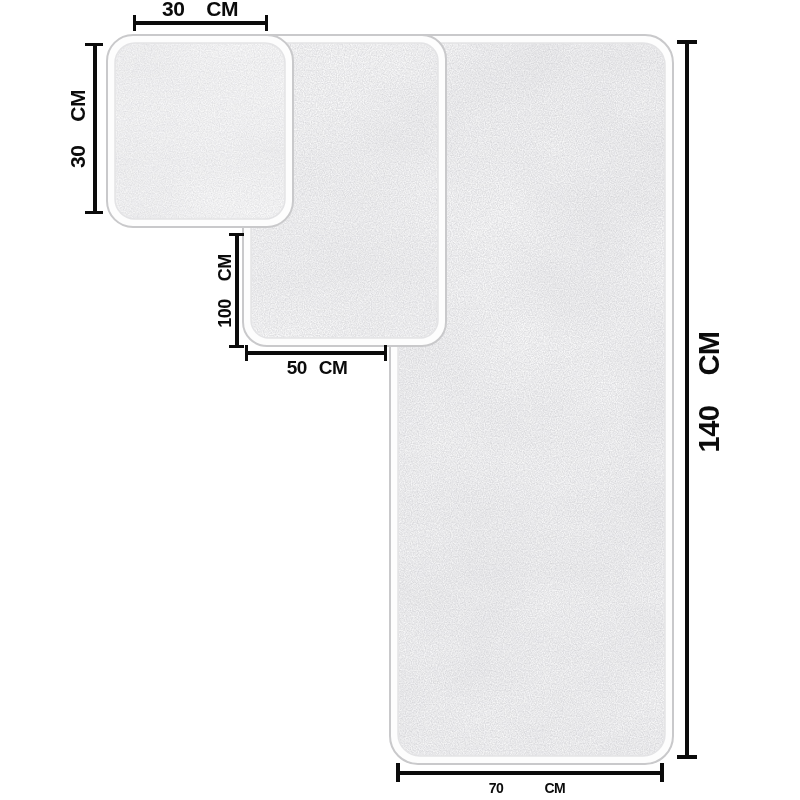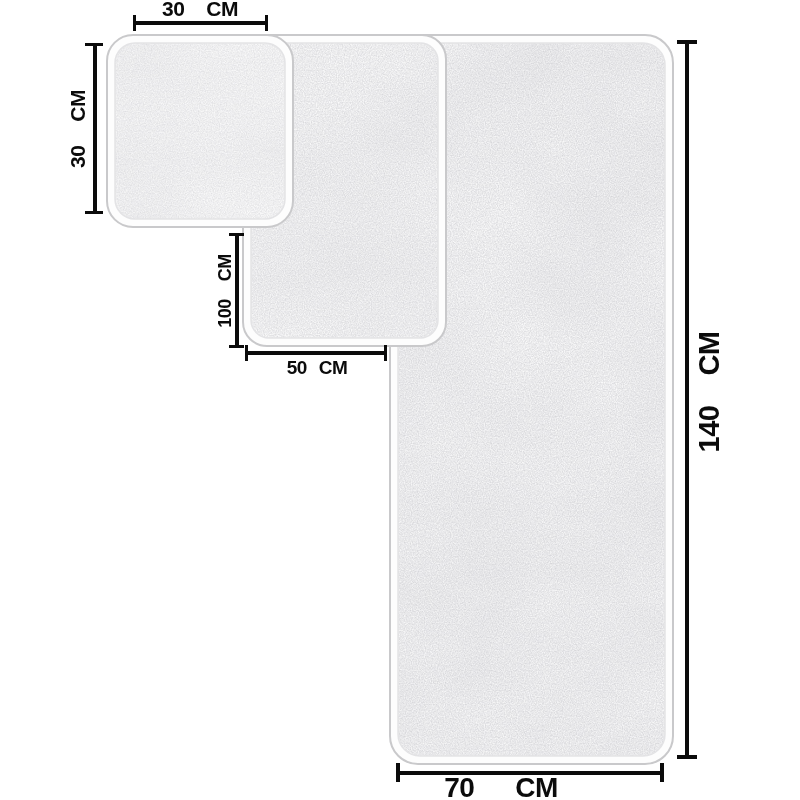--- a/index.html
+++ b/index.html
@@ -122,19 +122,19 @@
     <div class="lbl rot" style="left:619px;top:375px;width:180px;height:34px;gap:30px;font-size:29px">
       <span>140</span>
       <span>CM</span>
     </div>
   </div>
 
   <div class="dim">
     <div class="bar" style="left:398px;top:771px;width:266px;height:4px"></div>
     <div class="bar" style="left:396px;top:763px;width:4px;height:19px"></div>
     <div class="bar" style="left:660px;top:763px;width:4px;height:19px"></div>
-    <div class="lbl" style="left:401px;top:777px;width:200px;height:22px;gap:41px;font-size:28px">
+    <div class="lbl" style="left:427px;top:777px;width:200px;height:22px;gap:41px;font-size:14px">
       <span>70</span>
       <span>CM</span>
     </div>
   </div>
 
 </div>
 
 </body></html>

